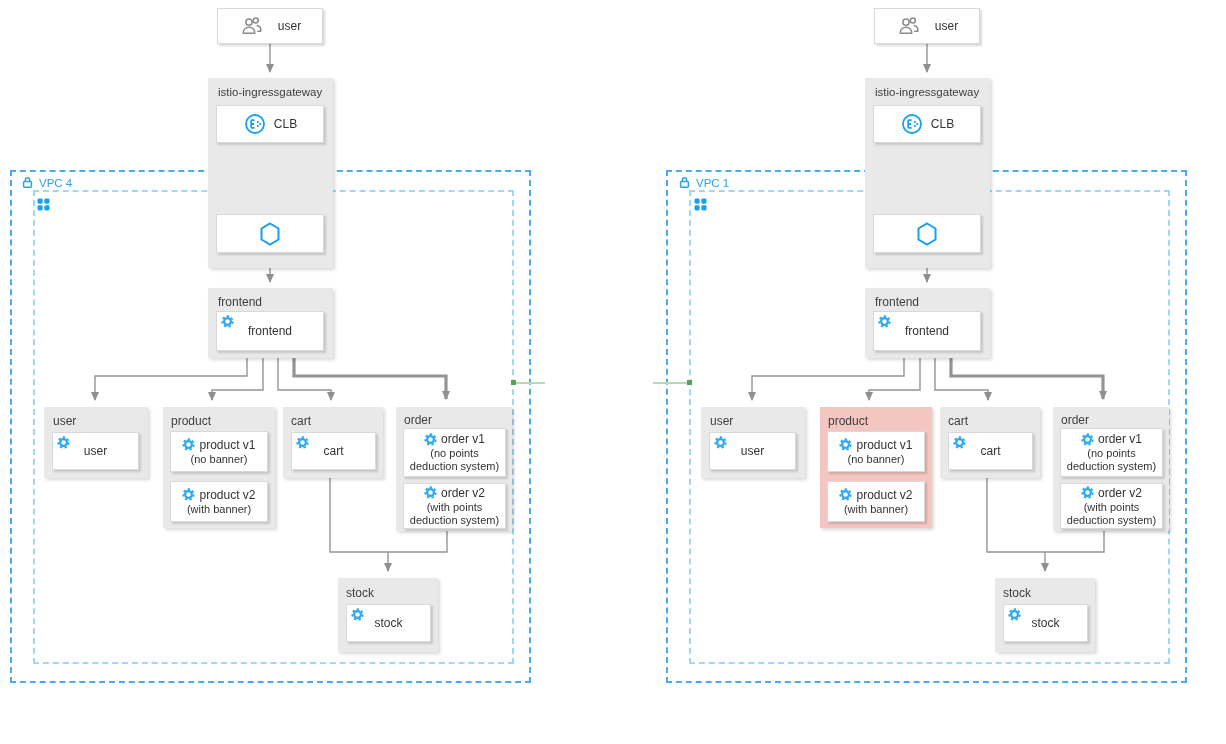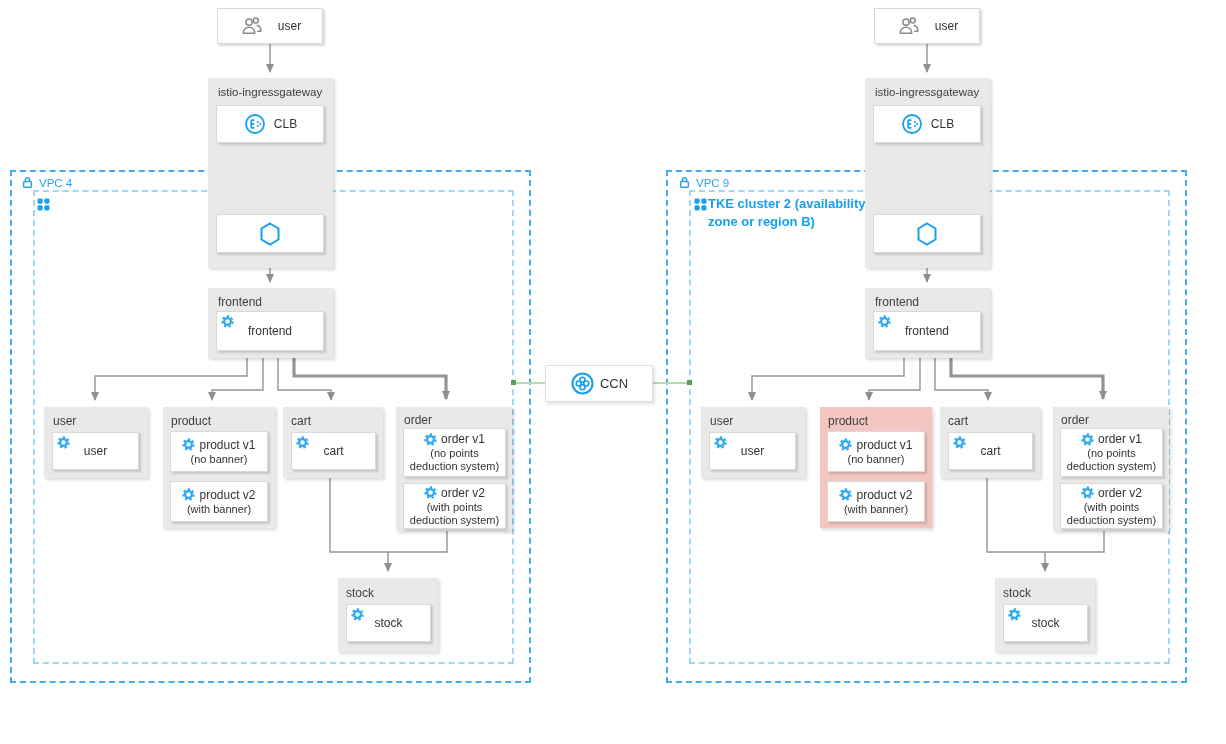--- a/index.html
+++ b/index.html
@@ -257,34 +257,33 @@
 
     <div class="vpc-label">
       <span class="ic" style="display: inline-flex; align-items: center;">
           <svg width="13" height="13" viewBox="0 0 13 13">
             <g fill="none" stroke="#2ba1ea" stroke-width="1.5">
               <rect x="2.6" y="5.6" width="7.8" height="5.6" rx="1"></rect>
               <path d="M4.4,5.6 V3.9 a2.1,2.1 0 0 1 4.2,0 V5.6"></path>
             </g>
           </svg>
         </span>
-      <span>VPC 9</span>
+      <span>VPC 1</span>
     </div>
     <span class="ic tke-icon" style="display: inline-flex; align-items: center;">
         <svg width="13" height="13" viewBox="0 0 13 13">
           <g fill="#189fee">
             <rect x="0.5" y="0.5" width="5.2" height="5.2" rx="1.4"></rect>
             <rect x="7.3" y="0.5" width="5.2" height="5.2" rx="1.4"></rect>
             <rect x="0.5" y="7.3" width="5.2" height="5.2" rx="1.4"></rect>
             <rect x="7.3" y="7.3" width="5.2" height="5.2" rx="1.4"></rect>
           </g>
           <circle cx="6.5" cy="6.5" r="1.7" fill="#fff"></circle>
         </svg>
       </span>
-    <div class="tke-label">TKE cluster 2 (availability zone or region B)</div>
 
     <div class="wbox entry" style="left:217px;top:8px;width:106px;height:36px">
       <span class="ic" style="display: inline-flex; align-items: center;">
           <svg width="26" height="20" viewBox="0 0 26 20">
             <g fill="none" stroke="#8b8b8b" stroke-width="1.5" stroke-linecap="round" stroke-linejoin="round">
               <circle cx="10" cy="6.2" r="3.1"></circle>
               <path d="M4.3,17.2 v-0.9 a5.7,5.1 0 0 1 11.4,0 v0.9 z"></path>
               <circle cx="16.8" cy="4.6" r="2.5"></circle>
               <path d="M18.2,9.6 a4.6,4.4 0 0 1 3.6,4.3 v1.3 h-3"></path>
             </g>
@@ -421,28 +420,14 @@
       <span>stock</span>
     </div>
   </div>
 
   <svg class="wires" width="1226" height="744">
     <line class="gwire" x1="514" y1="383" x2="545" y2="383"></line>
     <line class="gwire" x1="653" y1="383" x2="690" y2="383"></line>
   </svg>
   <div class="gsq" style="left:511px;top:380px"></div>
   <div class="gsq" style="left:687px;top:380px"></div>
-  <div class="ccn-box">
-    <span class="ic" style="display: inline-flex; align-items: center;">
-        <svg width="25" height="25" viewBox="0 0 25 25">
-          <g fill="none" stroke="#189fee">
-            <circle cx="12.5" cy="12.5" r="10" stroke-width="2.1"></circle>
-            <circle cx="12.5" cy="8.7" r="2.5" stroke-width="1.6"></circle>
-            <circle cx="16.3" cy="12.5" r="2.5" stroke-width="1.6"></circle>
-            <circle cx="12.5" cy="16.3" r="2.5" stroke-width="1.6"></circle>
-            <circle cx="8.7" cy="12.5" r="2.5" stroke-width="1.6"></circle>
-          </g>
-        </svg>
-      </span>
-    <span>CCN</span>
-  </div>
 
 </div>
 
 </body></html>

